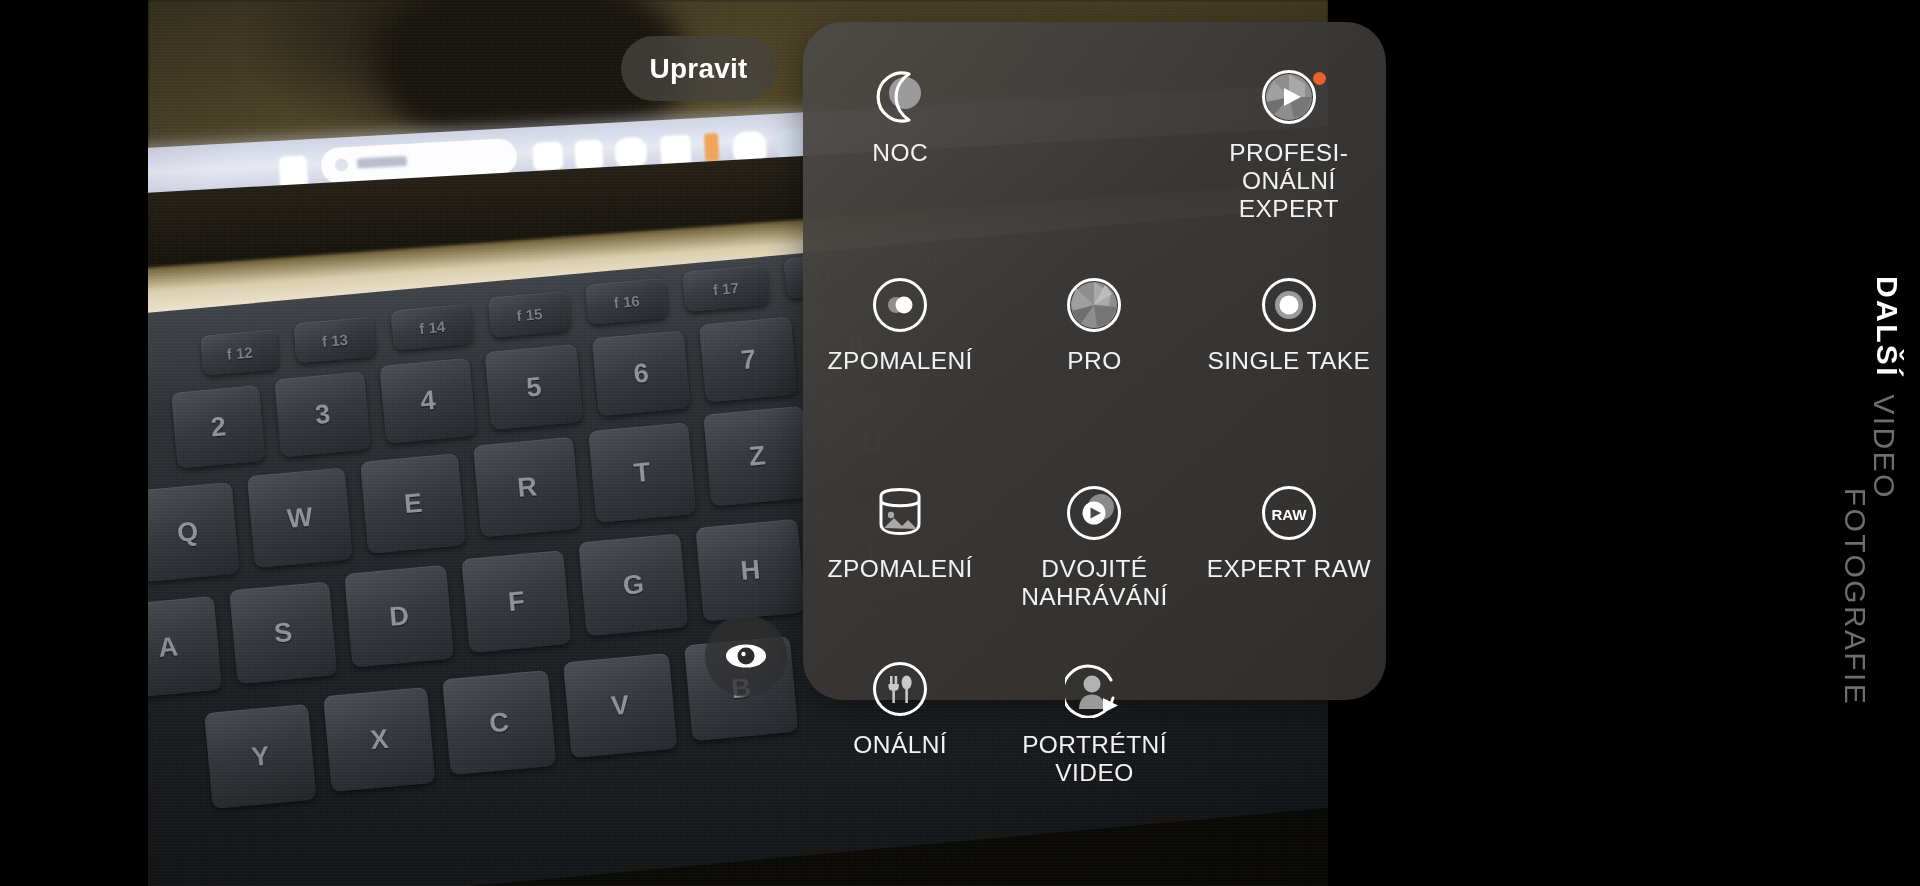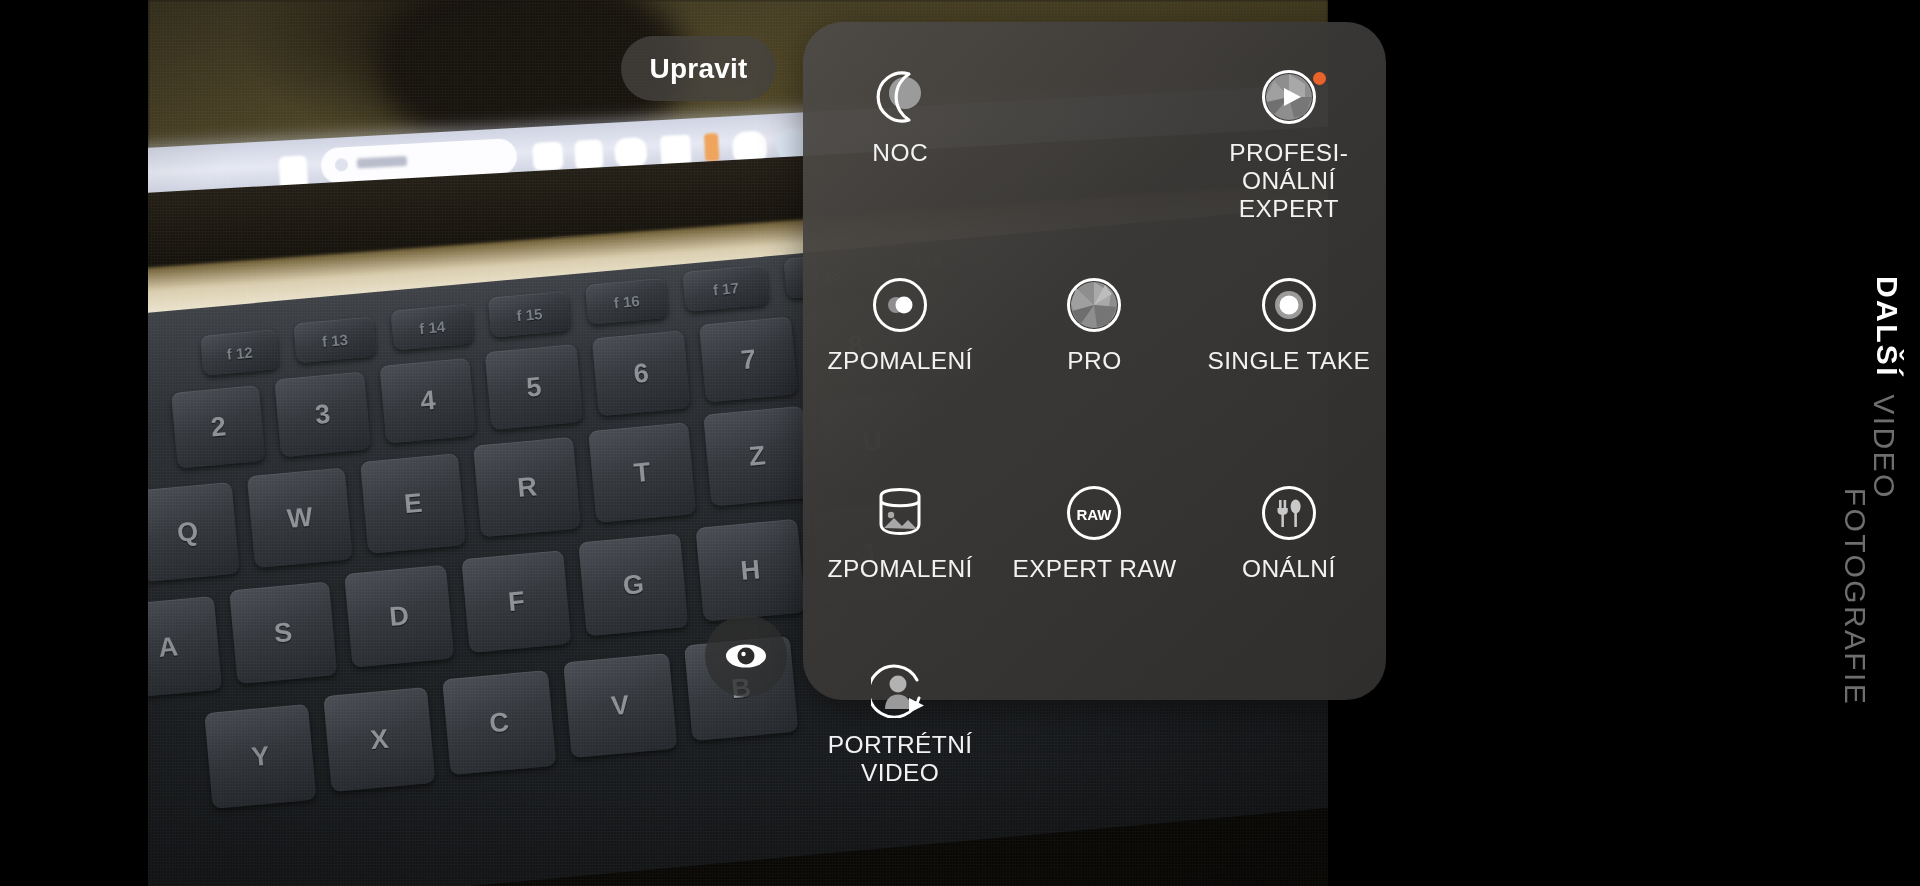--- a/index.html
+++ b/index.html
@@ -294,20 +294,32 @@
           <svg width="58" height="58" viewBox="0 0 58 58">
             <path d="M10 12 C10 8 17 5.5 29 5.5 C41 5.5 48 8 48 12 L48 40 C48 46 41 49.5 29 49.5 C17 49.5 10 46 10 40 Z" fill="none" stroke="#ffffff" stroke-width="3" stroke-linejoin="round"></path>
             <path d="M10 18 C16 23 42 23 48 18" fill="none" stroke="#ffffff" stroke-width="3"></path>
             <circle cx="20" cy="31" r="3.2" fill="#a8a8a8"></circle>
             <path d="M13 44 L23 34 L31 42 L37 36 L46 45 Z" fill="#a8a8a8"></path>
           </svg>
         </div>
         <div class="lbl">ZPOMALENÍ</div>
       </div>
 
+      <div class="cell r3">
+        <div class="ic">
+          <svg width="58" height="58" viewBox="0 0 58 58">
+            <circle cx="36" cy="23" r="13" fill="#8a8a8a"></circle>
+            <circle cx="29" cy="29" r="25.5" fill="none" stroke="#ffffff" stroke-width="3"></circle>
+            <circle cx="29" cy="29" r="11.5" fill="#ffffff"></circle>
+            <path d="M25.5 23.5 L36 29 L25.5 34.5 Z" fill="#4a4a4a"></path>
+          </svg>
+        </div>
+        <div class="lbl" style="white-space:pre-line">DVOJITÉ
+NAHRÁVÁNÍ</div>
+      </div>
 
       <div class="cell r4">
         <div class="ic">
           <svg width="58" height="58" viewBox="0 0 58 58">
             <circle cx="29" cy="29" r="25.5" fill="none" stroke="#ffffff" stroke-width="3"></circle>
             <text x="29" y="35.5" text-anchor="middle" fill="#ffffff" font-family="Liberation Sans, sans-serif" font-size="15" font-weight="700">RAW</text>
           </svg>
         </div>
         <div class="lbl">EXPERT RAW</div>
       </div>

